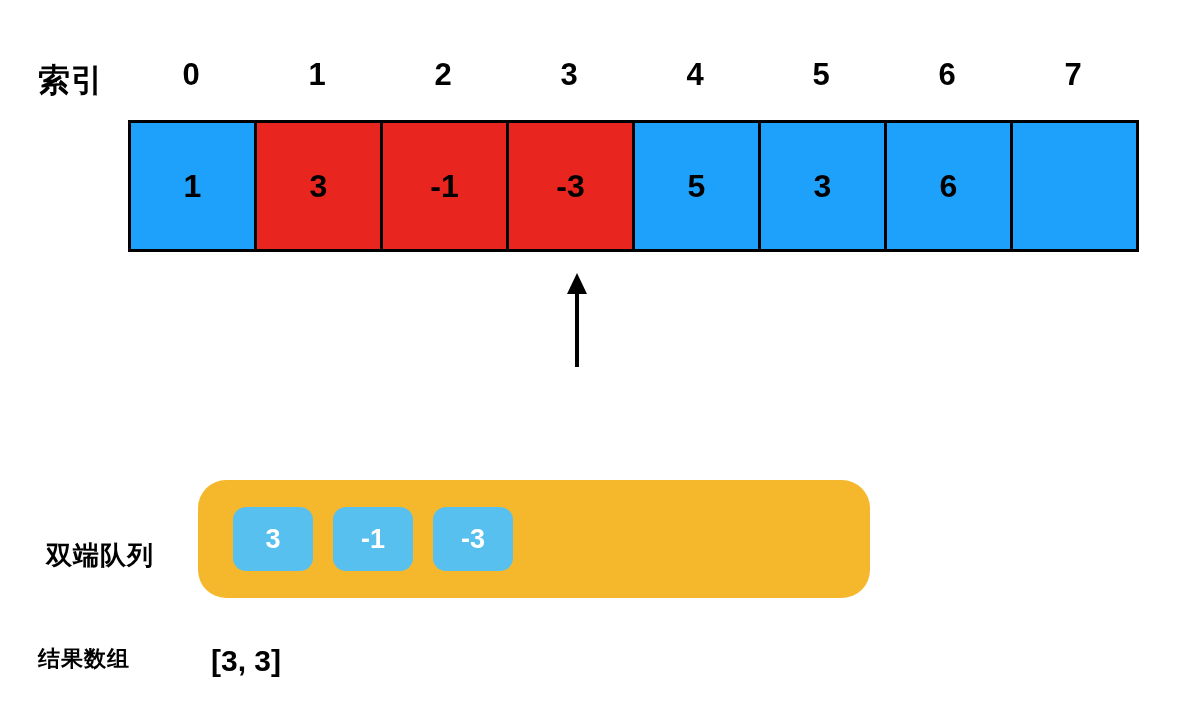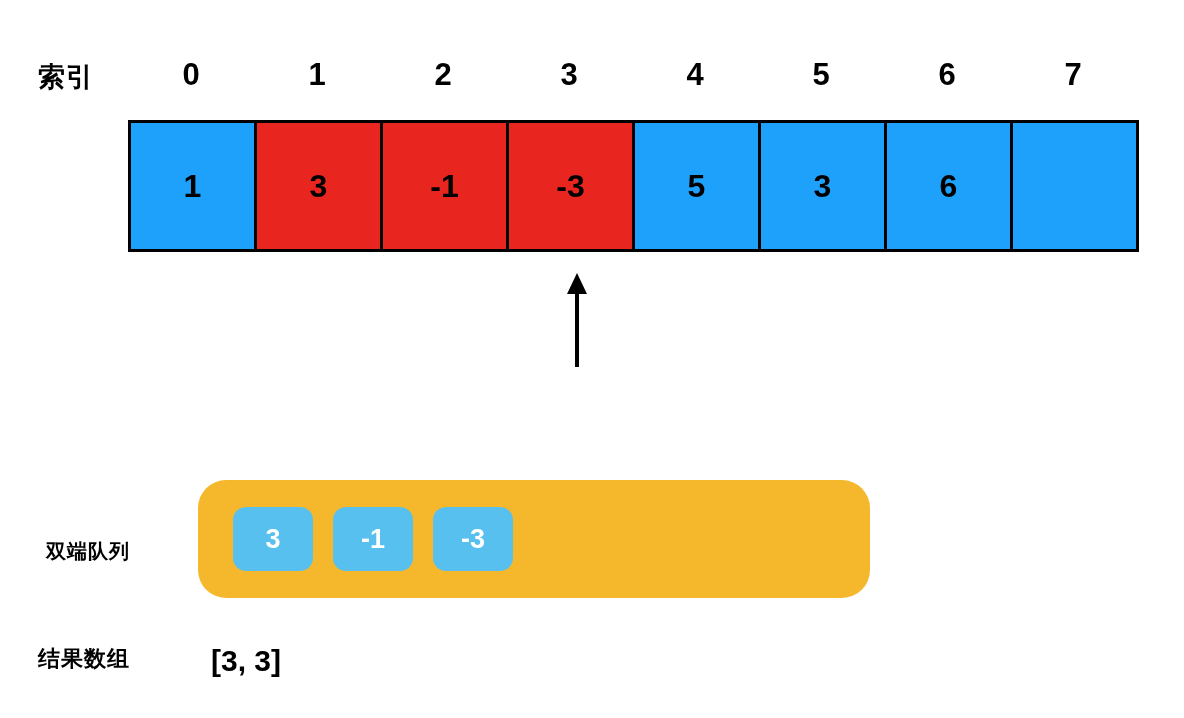--- a/index.html
+++ b/index.html
@@ -7,21 +7,21 @@
   body {
     position: relative;
     font-family: "Liberation Sans", "DejaVu Sans", sans-serif;
     color: var(--text, #000);
     overflow: hidden;
   }
 
   
   .index-label {
     position: absolute; left: 38px; top: 59px;
-    font-size: 27px; font-weight: bold; letter-spacing: 1px;
+    font-size: 32px; font-weight: bold; letter-spacing: 1px;
   }
   .index-row {
     position: absolute; left: 128px; top: 57px;
     display: flex;
   }
   .index-slot {
     width: 126px; text-align: center;
     font-size: 31px; font-weight: bold;
   }
 
@@ -40,21 +40,21 @@
   .array-cell:first-child { margin-left: 0; }
 
   
   .pointer-arrow {
     position: absolute; left: 563px; top: 272px;
   }
 
   
   .deque-label {
     position: absolute; left: 46px; top: 538px;
-    font-size: 20px; font-weight: bold; letter-spacing: 1px;
+    font-size: 26px; font-weight: bold; letter-spacing: 1px;
   }
   .deque-box {
     position: absolute; left: 198px; top: 480px;
     width: 672px; height: 118px;
     background: var(--deque-bg, #F5B82C);
     border-radius: 28px;
     display: flex; align-items: center;
     padding-left: 35px;
   }
   .deque-chip {

